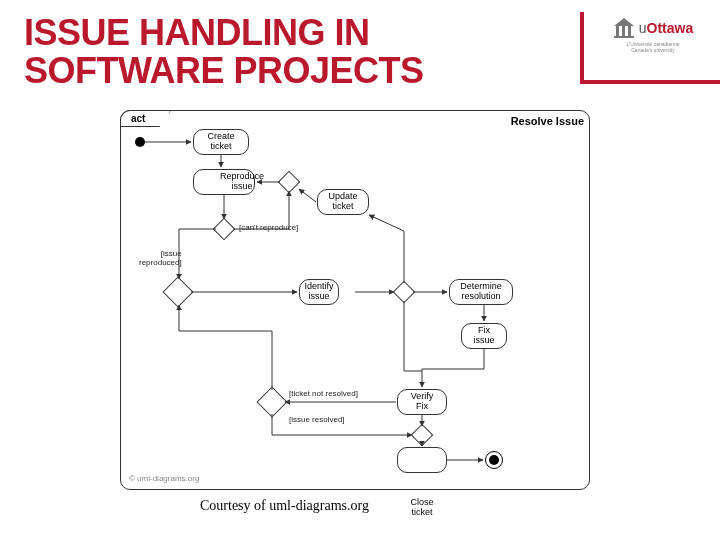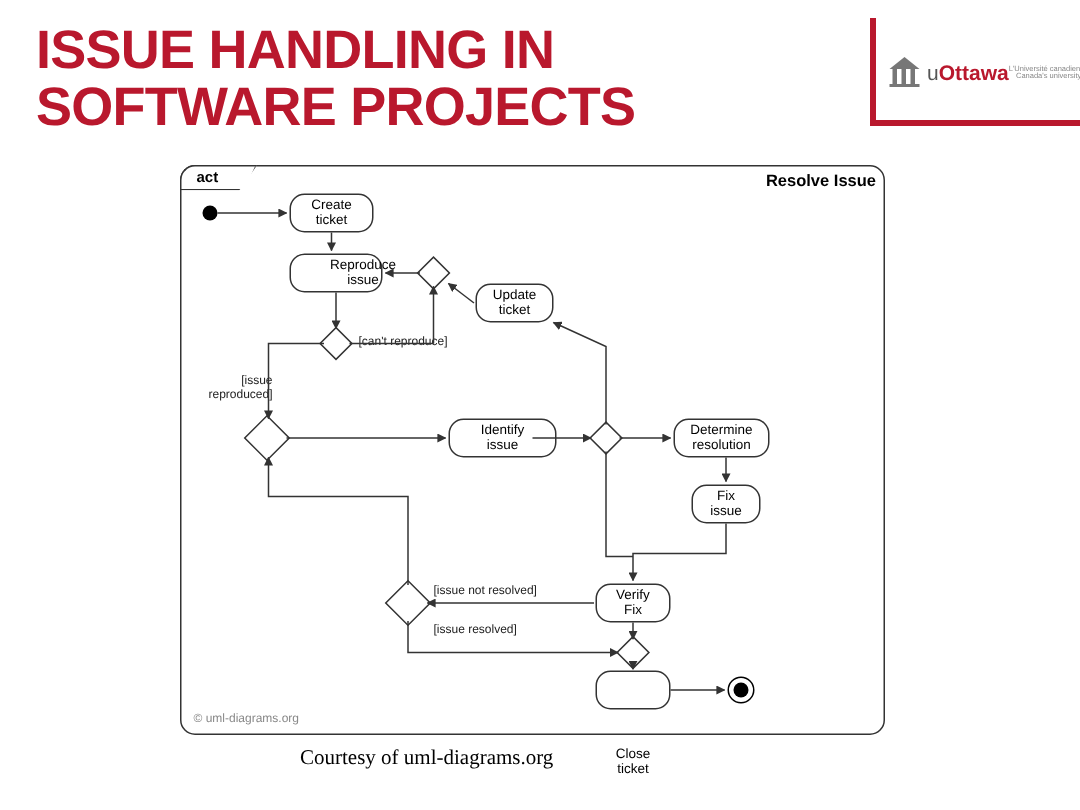--- a/index.html
+++ b/index.html
@@ -13,21 +13,21 @@
     overflow: hidden;
   }
   .header-bar {
     position: absolute;
     top: 12px; right: 0;
     width: 140px; height: 72px;
     border-left: 4px solid #b9182d;
     border-bottom: 4px solid #b9182d;
     padding: 4px 6px 0 8px;
     display: flex;
-    flex-direction: row;
+    flex-direction: column;
     align-items: center;
   }
   .logo-row { display: flex; align-items: center; gap: 4px; }
   .logo-text { font-size: 14px; color: #555; }
   .logo-text .accent { color: #b9182d; font-weight: bold; }
   .tagline { font-size: 5px; color: #888; text-align: center; line-height: 1.1; margin-top: 2px; }
   .title {
     position: absolute;
     top: 14px; left: 24px;
     font-family: "Arial Black", Arial, sans-serif;
@@ -162,21 +162,21 @@
 ticket</span>
     </div>
   <div class="node" style="left:72px; top:58px; width:62px; height:26px;padding-left:40px;">
       <span style="white-space:pre;">Reproduce
 issue</span>
     </div>
   <div class="node" style="left:196px; top:78px; width:52px; height:26px;">
       <span style="white-space:pre;">Update
 ticket</span>
     </div>
-  <div class="node" style="left:178px; top:168px; width:72px; height:26px;">
+  <div class="node" style="left:178px; top:168px; width:40px; height:26px;">
       <span style="white-space:pre;">Identify
 issue</span>
     </div>
   <div class="node" style="left:328px; top:168px; width:64px; height:26px;">
       <span style="white-space:pre;">Determine
 resolution</span>
     </div>
   <div class="node" style="left:340px; top:212px; width:46px; height:26px;">
       <span style="white-space:pre;">Fix
 issue</span>
@@ -193,21 +193,21 @@
   <div class="diamond" style="left:160px; top:63px;"></div>
   <div class="diamond" style="left:95px; top:110px;"></div>
   <div class="diamond big-diamond" style="left:46px; top:170px;"></div>
   <div class="diamond" style="left:275px; top:173px;"></div>
   <div class="diamond big-diamond" style="left:140px; top:280px;"></div>
   <div class="diamond" style="left:293px; top:316px;"></div>
 
   <div class="guard" style="left:118px; top:112px;">[can't reproduce]</div>
   <div class="guard" style="left:18px; top:138px; white-space:pre; text-align:right;">[issue
 reproduced]</div>
-  <div class="guard" style="left:168px; top:278px;">[issue not resolved]</div>
+  <div class="guard" style="left:168px; top:278px;">[ticket not resolved]</div>
   <div class="guard" style="left:168px; top:304px;">[issue resolved]</div>
 
   <div class="final" style="left:364px; top:340px;"></div>
 
   <div class="watermark">© uml-diagrams.org</div>
 
   <svg class="edges" width="470" height="380">
     <defs>
       <marker id="arr" viewBox="0 0 10 10" refX="9" refY="5" markerWidth="6" markerHeight="6" orient="auto-start-reverse">
         <path d="M0,0 L10,5 L0,10 z" fill="#333"></path>

